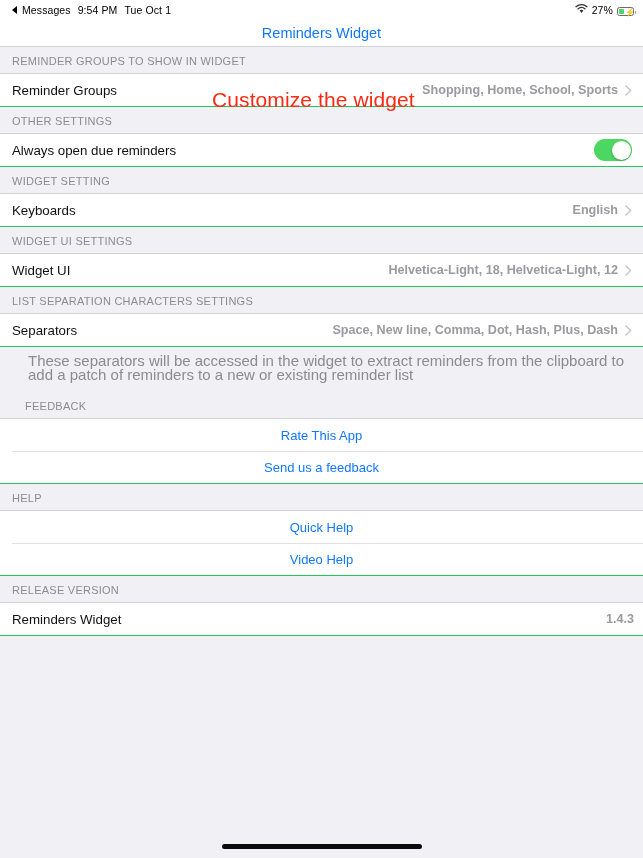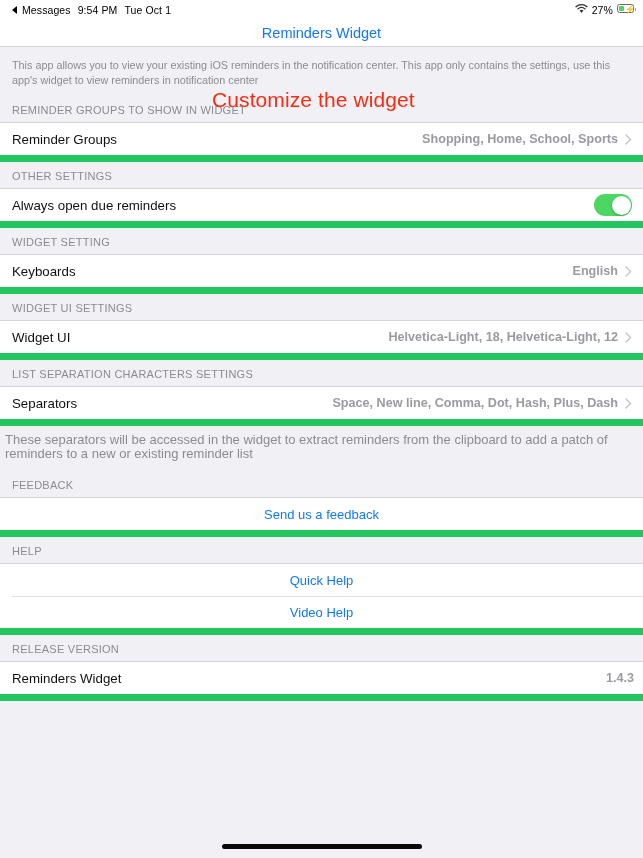--- a/index.html
+++ b/index.html
@@ -30,21 +30,21 @@
   }
   .sb-left { display: flex; align-items: center; gap: 7px; }
   .sb-back-arrow {
     width: 0; height: 0;
     border-top: 4px solid transparent;
     border-bottom: 4px solid transparent;
     border-right: 5px solid #000;
     margin-right: -2px;
   }
   .sb-spacer { flex: 1; }
-  .sb-right { display: flex; align-items: flex-start; gap: 4px; }
+  .sb-right { display: flex; align-items: flex-end; gap: 4px; }
   .wifi-icon { display: block; }
   .sb-batt-pct { font-size: 10.5px; }
   .battery {
     position: relative;
     width: 17px; height: 9px;
     border: 1px solid #6b6b6b;
     border-radius: 2.5px;
     display: flex;
     align-items: center;
     padding: 1px;
@@ -96,33 +96,33 @@
     color: #8b8b90;
   }
 
   .sec-header {
     font-size: 11px;
     color: #8b8b90;
     letter-spacing: 0.25px;
     padding: 8px 12px 6px 12px;
     text-transform: uppercase;
   }
-  .sec-header.tight { padding-top: 10px; }
+  .sec-header.tight { padding-top: 10px; margin-left: 13px; }
 
   .sec-footer {
-    font-size: 13px;
+    font-size: 15px;
     color: #8b8b90;
     line-height: 14px;
-    padding: 7px 12px 8px 5px;
+    padding: 7px 12px 8px 28px;
   }
 
   .group {
     background: #ffffff;
     border-top: 1px solid #d4d4d8;
-    border-bottom: 7px solid #22c55e;
+    border-bottom: 1px solid #22c55e;
   }
 
   .row {
     height: 32px;
     display: flex;
     align-items: center;
     padding: 0 9px 0 12px;
     background: #ffffff;
     position: relative;
   }
@@ -240,21 +240,20 @@
       </span>
     </div>
   </div>
 
   <div class="navbar">
     <span class="nav-title">Reminders Widget</span>
   </div>
 
   <div class="content">
 
-    <div class="intro">This app allows you to view your existing iOS reminders in the notification center. This app only contains the settings, use this app's widget to view reminders in notification center</div>
 
     <div class="sec-header">REMINDER GROUPS TO SHOW IN WIDGET</div>
     <div class="group">
       <div class="row">
         <span class="row-label">Reminder Groups</span>
         <span class="row-spacer"></span>
         <span class="row-detail">Shopping, Home, School, Sports</span>
         <span class="chevron">
           <svg width="7" height="11" viewBox="0 0 7 11">
               <path d="M1 1 L5.6 5.5 L1 10" stroke="#c2c2c7" stroke-width="1.3" fill="none" stroke-linecap="round" stroke-linejoin="round"></path>
@@ -313,20 +312,23 @@
               <path d="M1 1 L5.6 5.5 L1 10" stroke="#c2c2c7" stroke-width="1.3" fill="none" stroke-linecap="round" stroke-linejoin="round"></path>
             </svg>
         </span>
       </div>
     </div>
     <div class="sec-footer">These separators will be accessed in the widget to extract reminders from the clipboard to add a patch of reminders to a new or existing reminder list</div>
 
     <div class="sec-header tight">FEEDBACK</div>
     <div class="group">
       <div class="link-row">
+        <span class="link-text">Rate This App</span>
+      </div>
+      <div class="link-row">
         <span class="link-text">Send us a feedback</span>
       </div>
     </div>
 
     <div class="sec-header">HELP</div>
     <div class="group">
       <div class="link-row">
         <span class="link-text">Quick Help</span>
       </div>
       <div class="link-row">

